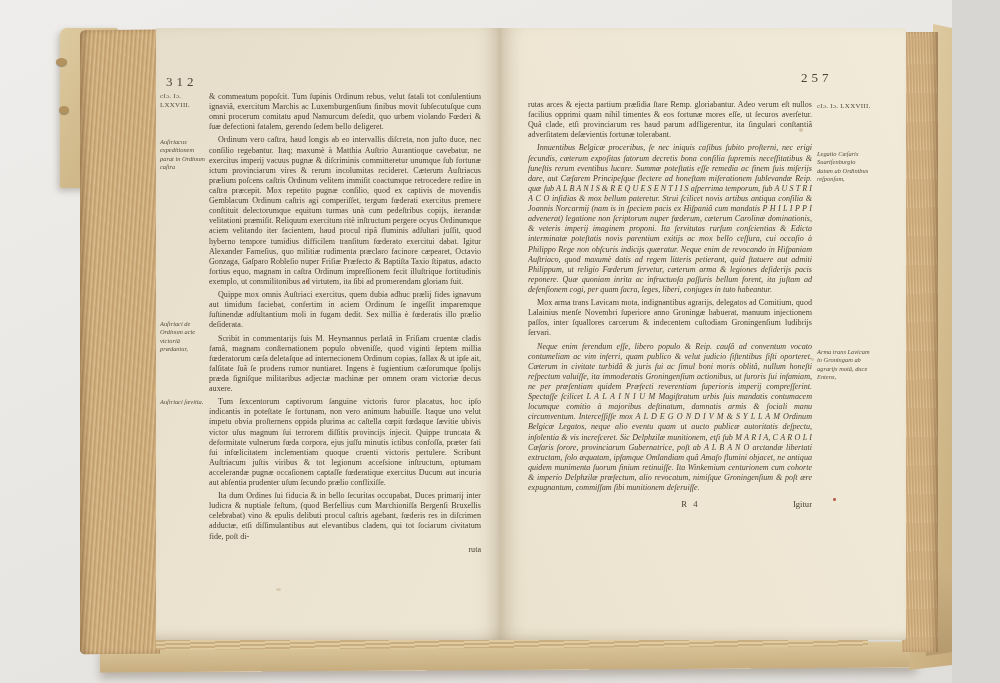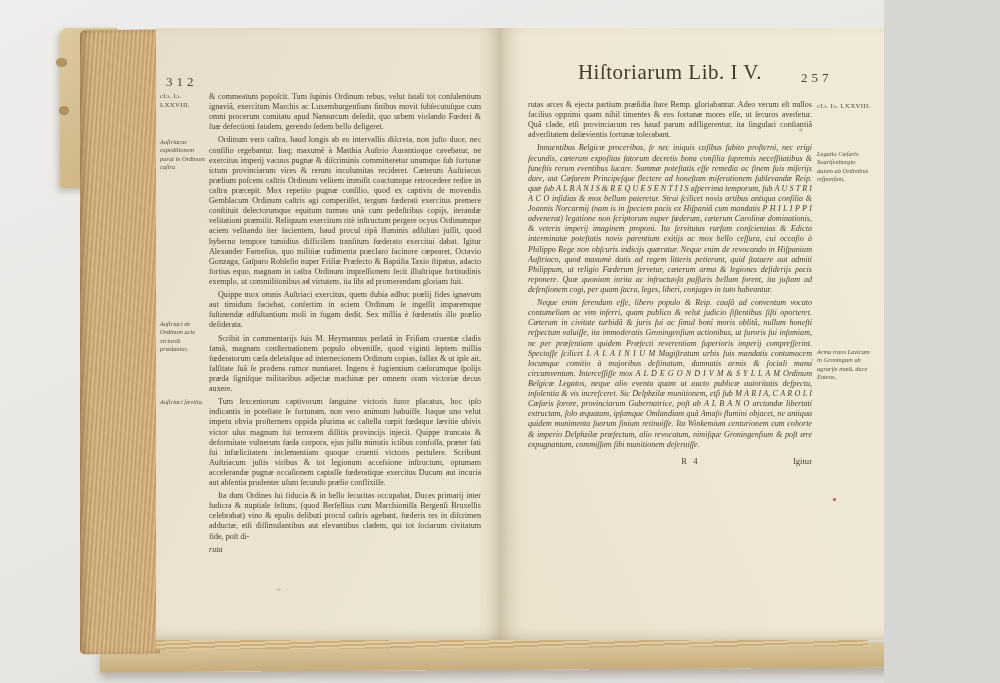--- a/index.html
+++ b/index.html
@@ -1,17 +1,17 @@
 <!DOCTYPE html>
 <html><head>
 <meta charset="utf-8">
 <style>
   html,body{margin:0;padding:0;background:#d8d6d3;}
   .photo{
-    position:relative;width:884px;height:683px;overflow:hidden;
+    position:relative;width:952px;height:683px;overflow:hidden;
     background:linear-gradient(155deg,#eeedeb 0%,#e9e7e4 50%,#e0dedb 100%);
     font-family:"Liberation Serif","DejaVu Serif",serif;color:#453c2f;
   }
   .ground-shadow{position:absolute;left:70px;top:600px;width:860px;height:70px;
     background:radial-gradient(ellipse at 50% 40%,rgba(70,60,45,.30),rgba(70,60,45,0) 70%);}
   .book{position:absolute;left:56px;top:14px;width:908px;height:656px;}
 
   
   .cover-topleft{position:absolute;left:4px;top:14px;width:58px;height:160px;
     background:linear-gradient(120deg,#ddca9f,#c9af7f);border-radius:7px 2px 2px 2px;
@@ -72,21 +72,21 @@
   .mcl-year{top:0;}  .mcl-1{top:46px;}  .mcl-2{top:228px;} .mcl-3{top:306px;}
   .mcr-year{top:2px;} .mcr-1{top:50px;}  .mcr-2{top:248px;}
 
   
   .body{position:absolute;overflow:hidden;text-align:justify;font-size:8.1px;line-height:1.25;color:#473e30;}
   .body-left{left:53px;top:64px;width:272px;height:504px;}
   .body-right{left:27px;top:72px;width:284px;height:486px;}
   .body p{margin:0 0 3px 0;text-indent:9px;}
   .body p.noindent{text-indent:0;}
   .body p.ital{font-style:italic;}
-  .catchword{text-align:left;margin-top:0;font-size:8.1px;font-style:italic;}
+  .catchword{text-align:right;margin-top:0;font-size:8.1px;}
   .sig-row{display:flex;justify-content:space-between;margin-top:6px;font-size:8.6px;}
   .sig-row .spacer{width:60px;}
   .sig-row .sig{letter-spacing:2px;}
 
   
   .spot{position:absolute;border-radius:50%;}
   .fox1{left:298px;top:100px;width:4px;height:4px;background:rgba(150,100,50,.28);}
   .fox2{left:310px;top:330px;width:3px;height:3px;background:rgba(150,100,50,.25);}
   .fox3{left:120px;top:560px;width:5px;height:3px;background:rgba(150,100,50,.2);}
   .red1{left:332px;top:470px;width:2.5px;height:2.5px;background:rgba(165,55,35,.75);}
@@ -130,32 +130,32 @@
           <p>Tum ſexcentorum captivorum ſanguine victoris furor placatus, hoc ipſo indicantis in poteſtate ſe fortunam, non vero animum habuiſſe.  Itaque uno velut impetu obvia proſternens oppida plurima ac caſtella cœpit fœdaque ſævitie ubivis victor uſus magnum ſui terrorem diſſitis provincijs injecit.  Quippe truncata &amp; deformitate vulnerum fœda corpora, ejus juſſu minutis ictibus confoſſa, præter fati ſui infœlicitatem inclementiam quoque cruenti victoris pertulere.  Scribunt Auſtriacum juſtis viribus &amp; tot legionum acceſsione inſtructum, optumam accelerandæ pugnæ occaſionem captaſſe fœderatique exercitus Ducum aut incuria aut abſentia prudenter uſum ſecundo prælio conflixiſſe.</p>
           <p>Ita dum Ordines ſui fiducia &amp; in bello ſecuritas occupabat, Duces primarij inter ludicra &amp; nuptiale feſtum, (quod Berſellius cum Marchioniſſa Bergenſi Bruxellis celebrabat) vino &amp; epulis delibuti procul caſtris agebant, fœderis res in diſcrimen adductæ, etſi diſſimulantibus aut elevantibus cladem, qui tot ſociarum civitatum fide, poſt di-</p>
           <div class="catchword">ruta</div>
         </div>
 
         <span class="spot red2"></span>
         <span class="spot fox3"></span>
       </div>
 
       <div class="page page-right">
-        <div class="running-title title-right">Hiſtoriarum Lib. I V.</div>
         <span class="pagenum pagenum-right">257</span>
 
         <div class="margin-col margin-col-right">
           <div class="mnote myear mcr-year">cIɔ. Iɔ. LXXVIII.</div>
           <div class="mnote mcr-1">Legatio Cæſaris Suartſenburgio datum ab Ordinibus reſponſum,</div>
           <div class="mnote mcr-2">Arma trans Lavicam in Groningam ab agrarijs motâ, duce Entens,</div>
         </div>
 
         <div class="body body-right">
           <p class="noindent">rutas arces &amp; ejecta partium præſidia ſtare Remp. gloriabantur.  Adeo verum eſt nullos facilius opprimi quam nihil timentes &amp; eos fortunæ mores eſſe, ut ſecuros averſetur.  Quâ clade, etſi provinciarum res haud parum adfligerentur, ita ſingulari conſtantiâ adverſitatem deſævientis fortunæ tolerabant.</p>
           <p class="ital">Innuentibus Belgicæ proceribus, ſe nec iniquis caſibus ſubito proſterni, nec erigi ſecundis, cæterum expoſitas fatorum decretis bona conſilia ſupremis neceſſitatibus &amp; funeſtis rerum eventibus lucare.  Summæ poteſtatis eſſe remedia ac finem ſuis miſerijs dare, aut Cæſarem Principeſque flectere ad honeſtam miſerationem ſublevandæ Reip. quæ ſub A L B A N I S  &amp;  R E Q U E S E N T I I S aſperrima temporum, ſub A U S T R I A C O inſidias &amp; mox bellum pateretur.  Strui ſcilicet novis artibus antiqua conſilia &amp; Joannis Norcarmij (nam is in ſpeciem pacis ex Hiſpaniâ cum mandatis P H I L I P P I advenerat) legatione non ſcriptorum nuper fœderum, cæterum Carolinæ dominationis, &amp; veteris imperij imaginem proponi.  Ita ſervitutas rurſum conſcientias &amp; Edicta interminatæ poteſtatis novis parentium exitijs ac mox bello ceſſura, cui occaſio à Philippo Rege non obſcuris indicijs quæratur.  Neque enim de revocando in Hiſpaniam Auſtriaco, quod maxumè datis ad regem litteris petierant, quid ſtatuere aut admiti Philippum, ut religio Fœderum ſervetur, cæterum arma &amp; legiones deſiderijs pacis reponere.  Quæ quoniam inrita ac infructuoſa paſſuris bellum forent, ita juſtam ad defenſionem cogi, per quam ſacra, leges, liberi, conjuges in tuto habeantur.</p>
+          <p>Mox arma trans Lavicam mota, indignantibus agrarijs, delegatos ad Comitium, quod Lalainius menſe Novembri ſuperiore anno Groningæ habuerat, manuum injectionem paſſos, inter ſquallores carcerum &amp; indecentem cuſtodiam Groningenſium ludibrijs ſervari.</p>
           <p class="ital">Neque enim ferendum eſſe, libero populo &amp; Reip. cauſâ ad conventum vocato contumeliam ac vim inferri, quam publico &amp; velut judicio ſiſtentibus ſiſti oporteret.  Cæterum in civitate turbidâ &amp; juris ſui ac ſimul boni moris oblitâ, nullum honeſti reſpectum valuiſſe, ita immoderatis Groningenſium actionibus, ut furoris ſui infamiam, ne per præſentiam quidem Præfecti reverentiam ſuperioris imperij compreſſerint.  Spectaſſe ſcilicet L A L A I N I U M Magiſtratum urbis ſuis mandatis contumacem locumque comitio à majoribus deſtinatum, damnatis armis &amp; ſociali manu circumventum.  Interceſſiſſe mox A L D E G O N D I V M  &amp;  S Y L L A M Ordinum Belgicæ Legatos, neque alio eventu quam ut aucto publicæ autoritatis deſpectu, inſolentia &amp; vis increſceret.  Sic Delphzilæ munitionem, etſi ſub M A R I A,  C A R O L I Cæſaris ſorore, provinciarum Gubernatrice, poſt ab A L B A N O arctandæ libertati extructam, ſolo æquatam, ipſamque Omlandiam quâ Amaſo flumini objacet, ne antiqua quidem munimenta ſuorum finium retinuiſſe.  Ita Winkemium centurionem cum cohorte &amp; imperio Delphzilæ præfectum, alio revocatum, nimiſque Groningenſium &amp; poſt ære expugnantum, commiſſam ſibi munitionem deſeruiſſe.</p>
           <div class="sig-row">
             <span class="spacer"></span>
             <span class="sig">R 4</span>
             <span class="cw">Igitur</span>
           </div>
         </div>
 
         <span class="spot fox1"></span>
         <span class="spot fox2"></span>

